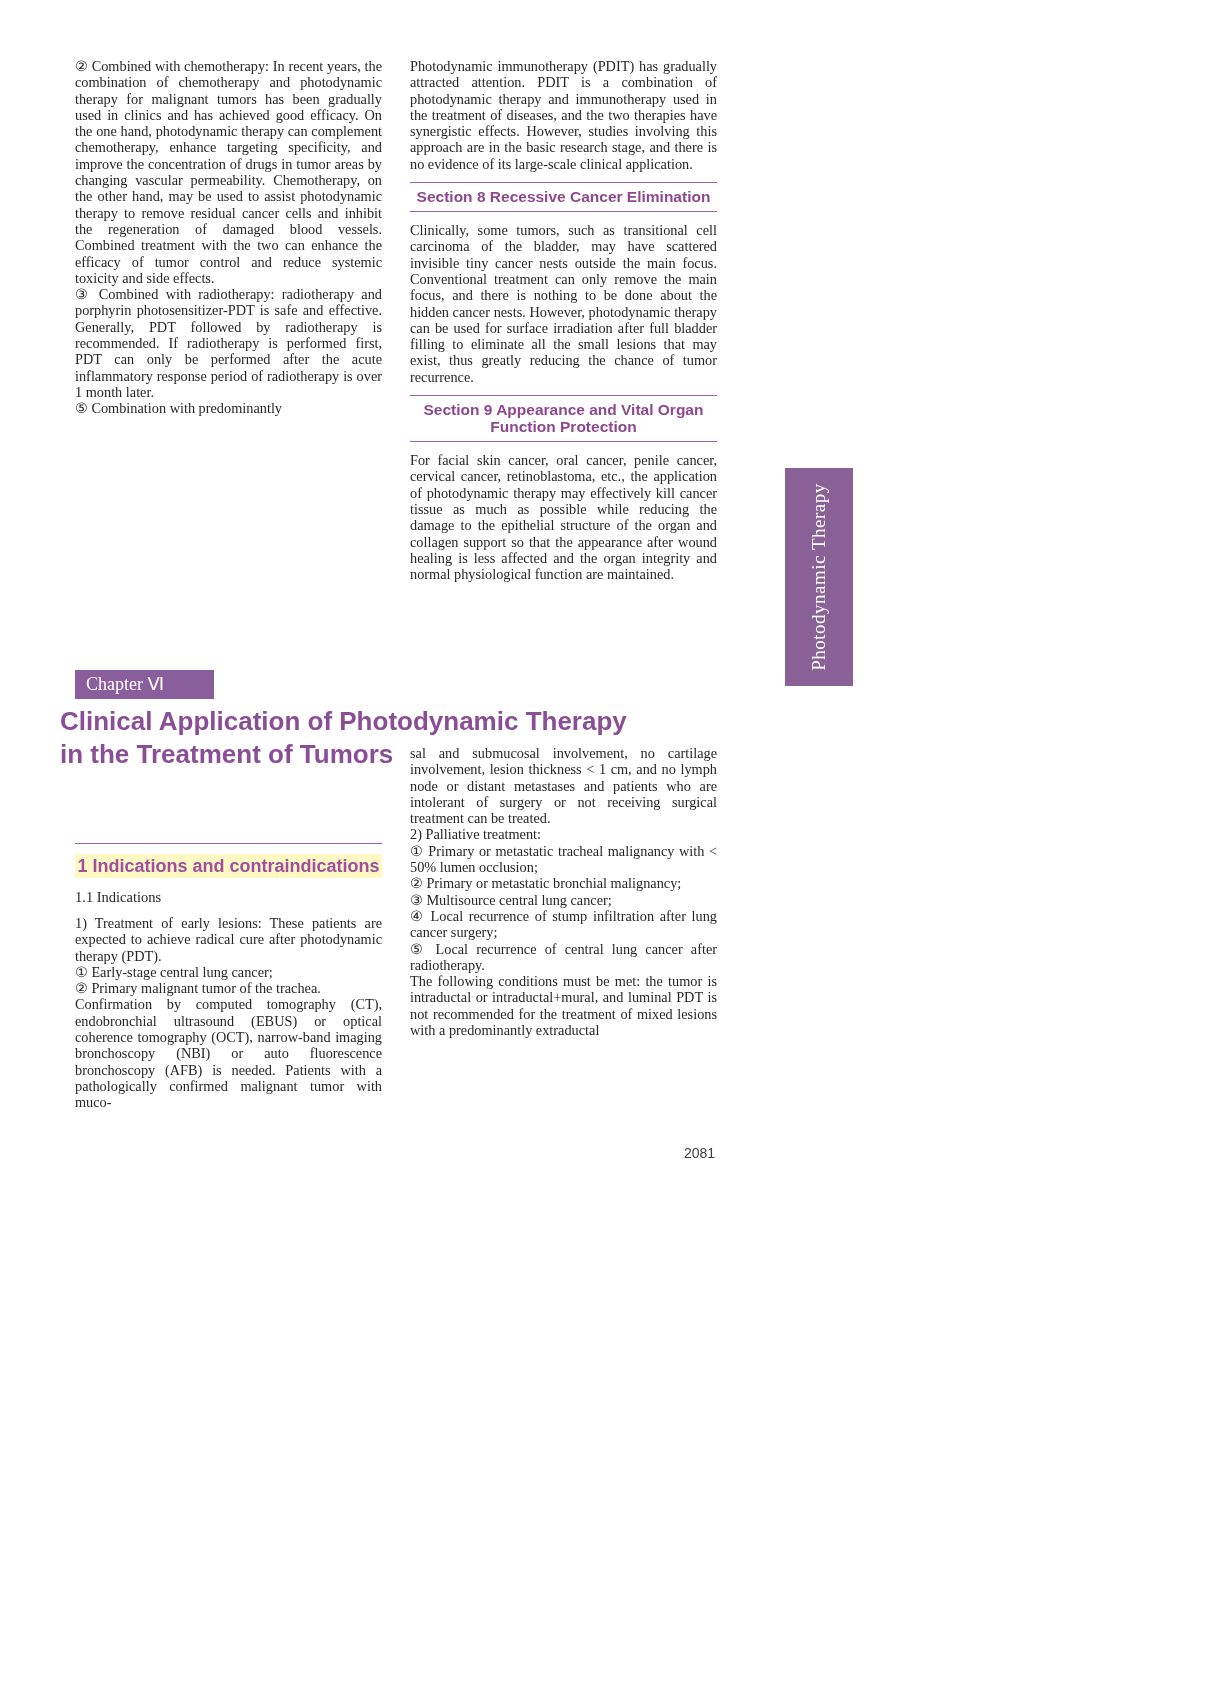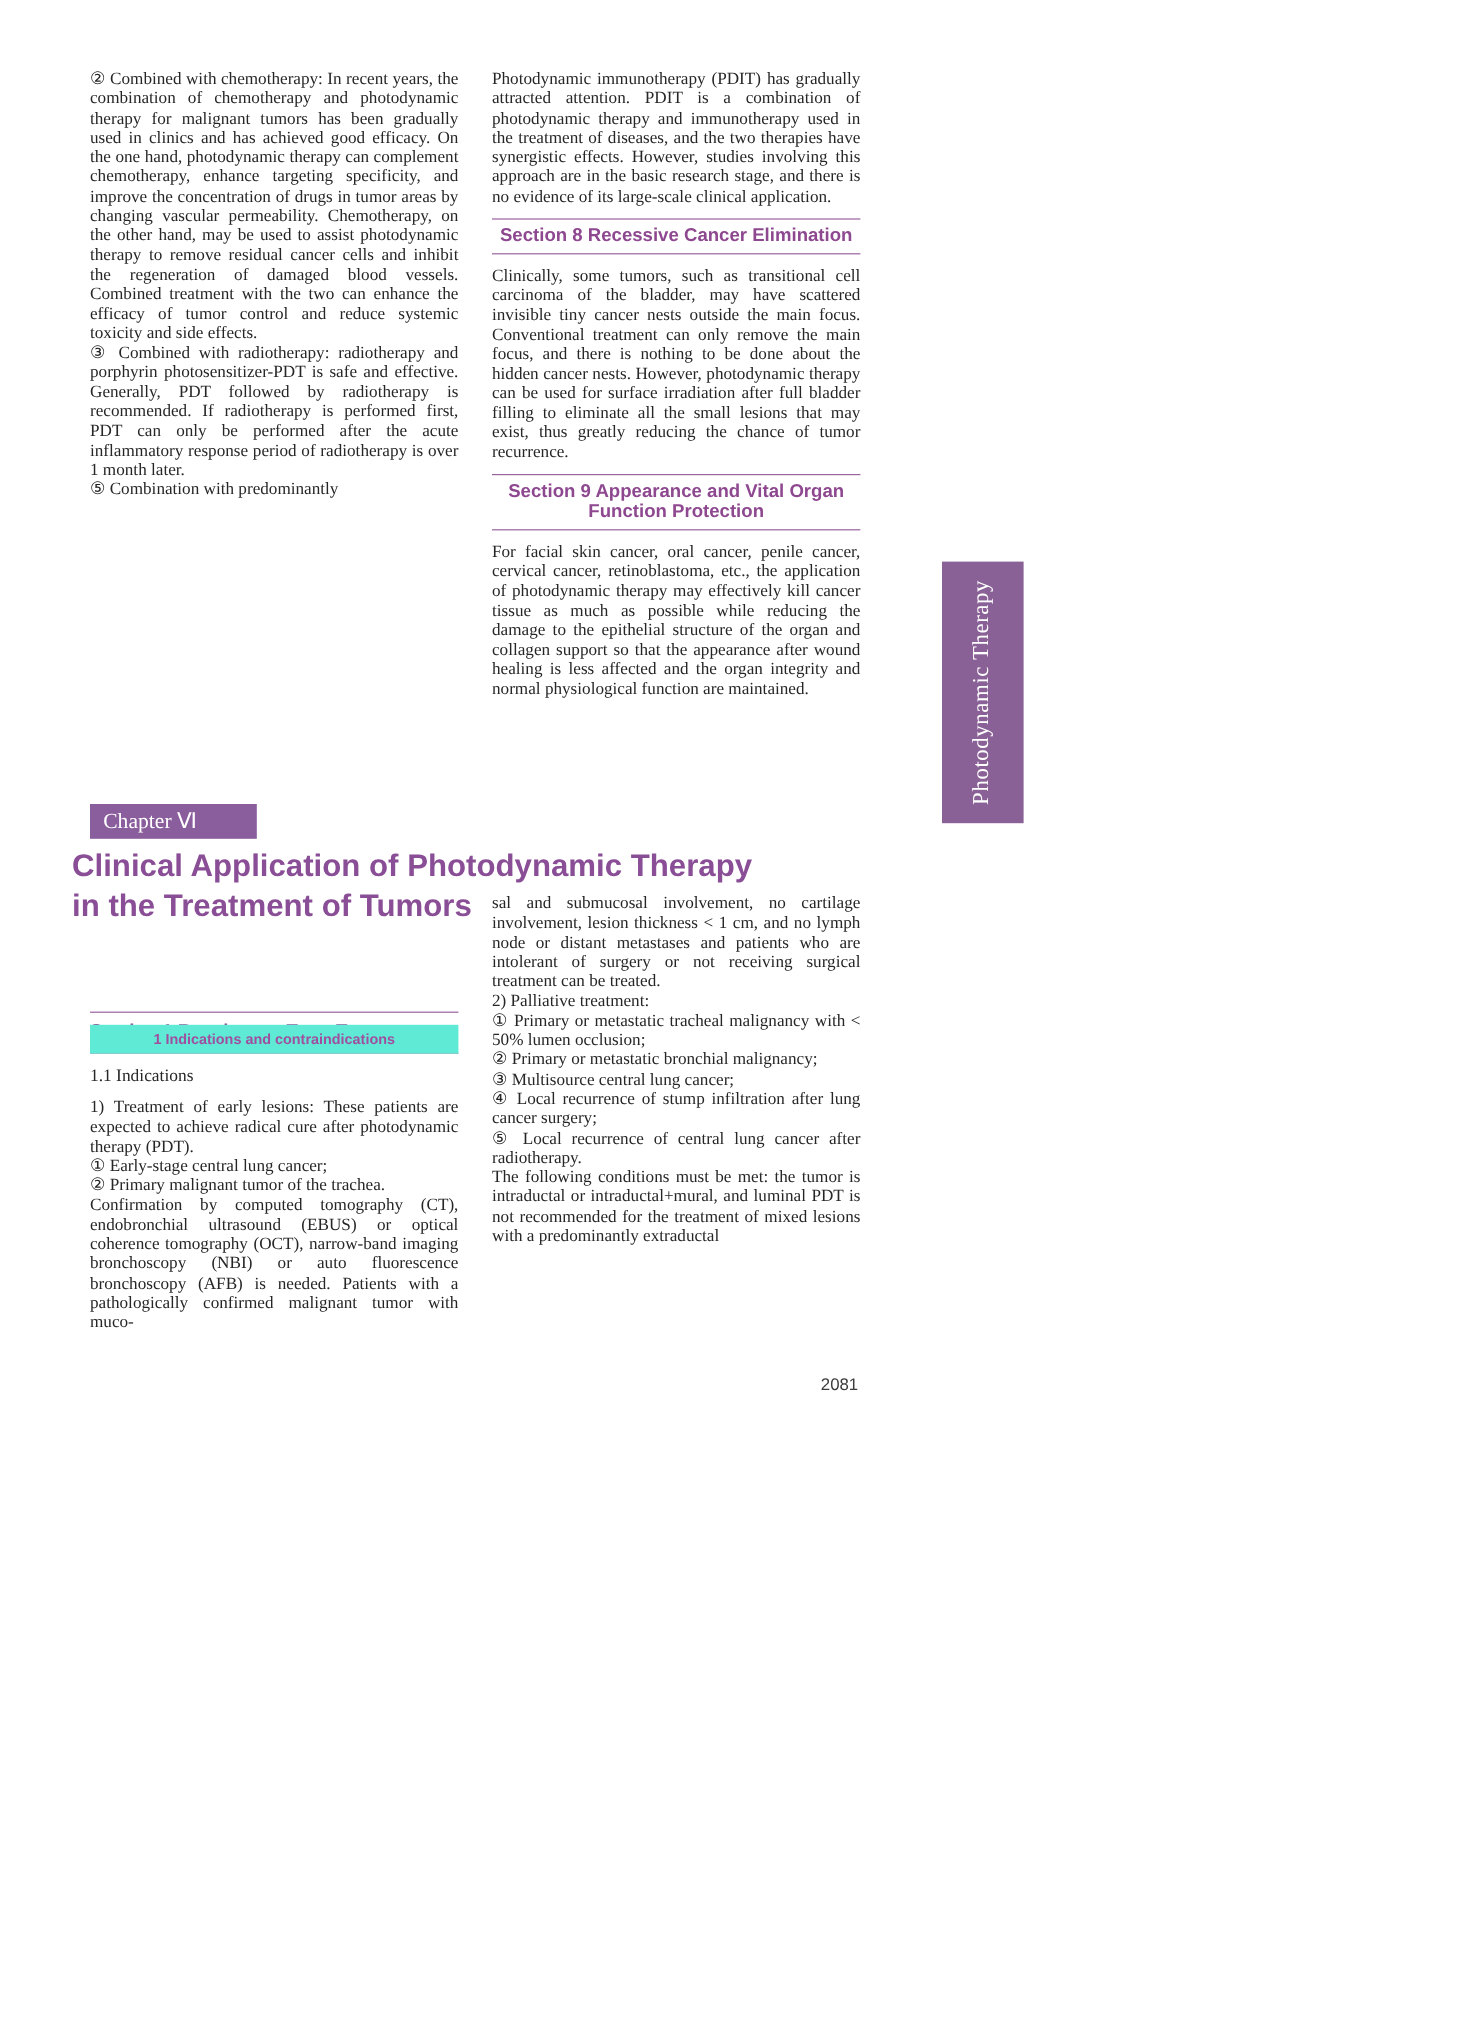--- a/index.html
+++ b/index.html
@@ -19,23 +19,23 @@
                color:#ffffff;font-family:"Liberation Serif", serif;font-size:18px;line-height:29px;
                padding-left:11px;box-sizing:border-box;}
   .chapter-title{position:absolute;left:60px;top:704px;width:660px;text-align:left;
                  font-family:"Liberation Sans", sans-serif;font-weight:bold;color:#8a4e96;}
   .chapter-title .t1{display:block;font-size:26px;line-height:34px;white-space:nowrap;}
   .chapter-title .t2{display:block;font-size:26px;line-height:32px;white-space:nowrap;}
   .section1-head{position:absolute;left:75px;top:799px;width:307px;padding:7px 0 8px 0;
                  border-top:1.6px solid #9a63a0;border-bottom:1.6px solid #9a63a0;
                  text-align:left;font-family:"Liberation Sans", sans-serif;font-weight:bold;
                  font-size:15.5px;color:#8e4890;white-space:nowrap;margin-top:44px;}
-  .pink-band{position:absolute;left:75px;top:854px;width:307px;height:24px;background:#5eead4;
+  .pink-band{position:absolute;left:75px;top:854px;width:307px;height:24px;background:#fef9c3;
              text-align:center;font-family:"Liberation Sans", sans-serif;font-weight:bold;
-             font-size:12px;line-height:24px;color:#a04fa0;}
+             font-size:18px;line-height:24px;color:#a04fa0;}
   .subhead{position:absolute;left:75px;top:889px;font-size:14.5px;color:#262626;}
   .page-num{position:absolute;left:684px;top:1145px;font-family:"Liberation Sans", sans-serif;
             font-size:14px;color:#3c3c3c;}
 </style>
 </head>
 <body>
 
 <div class="page">
 
   <div class="col" style="left:75px;top:58px;">

